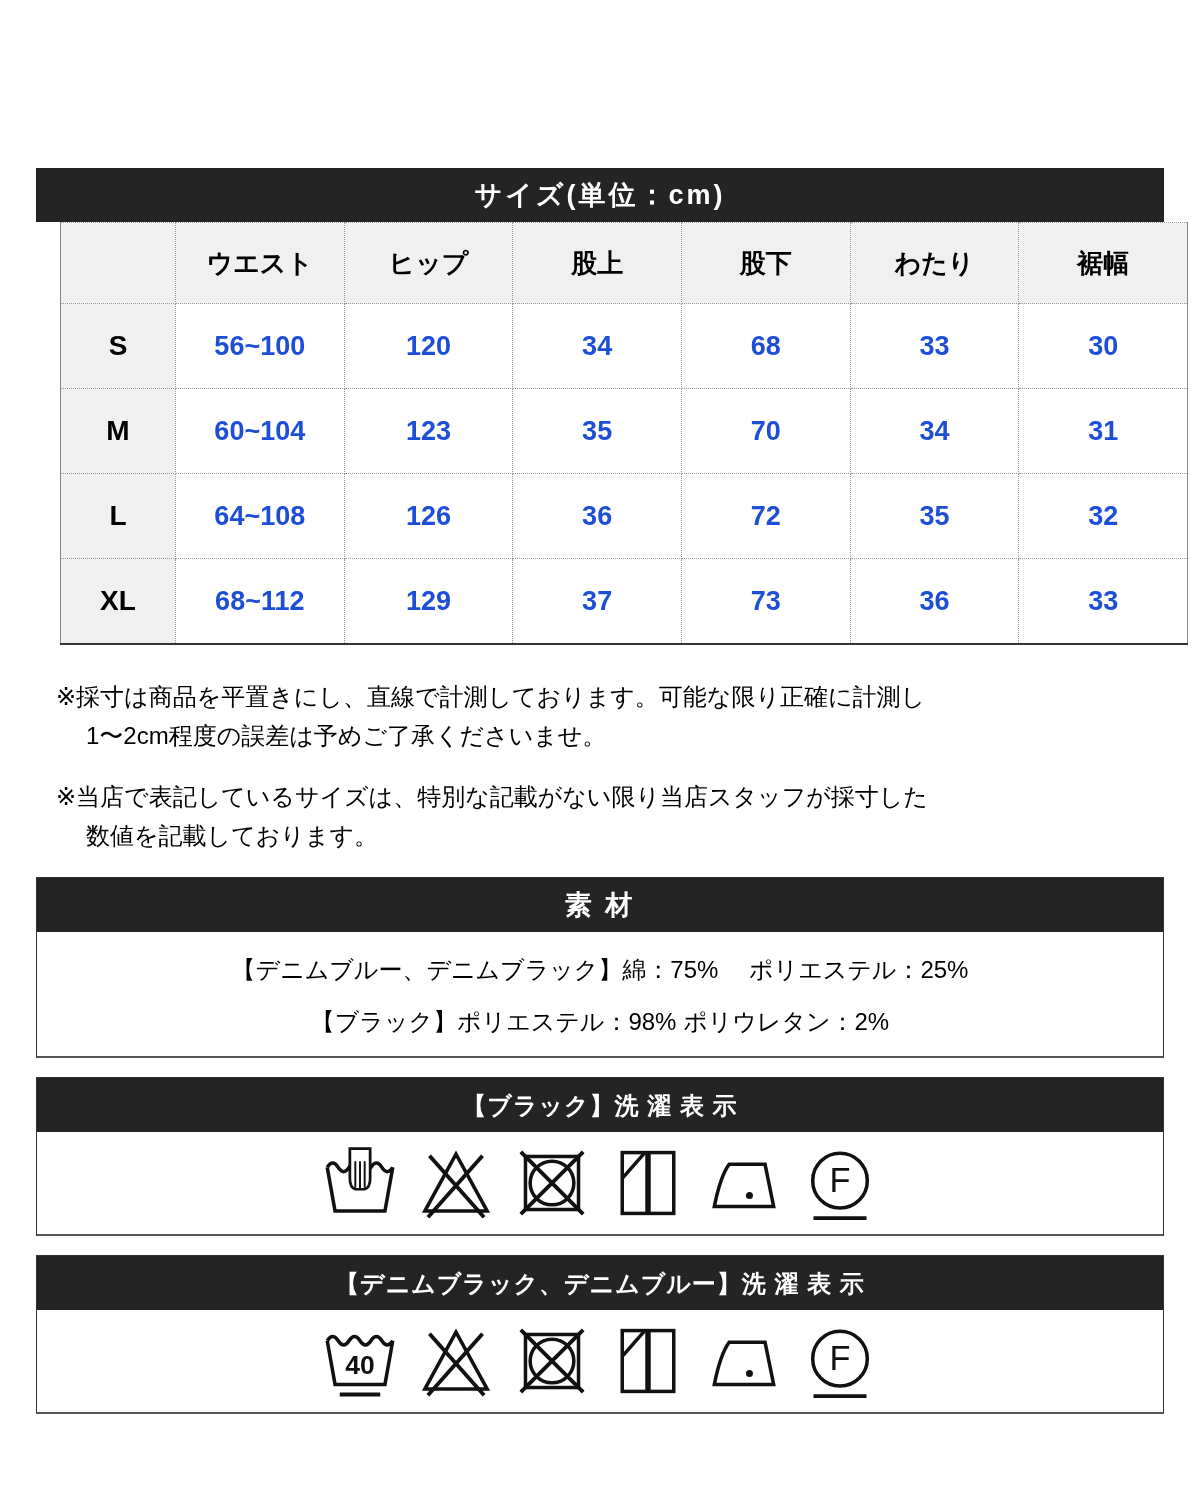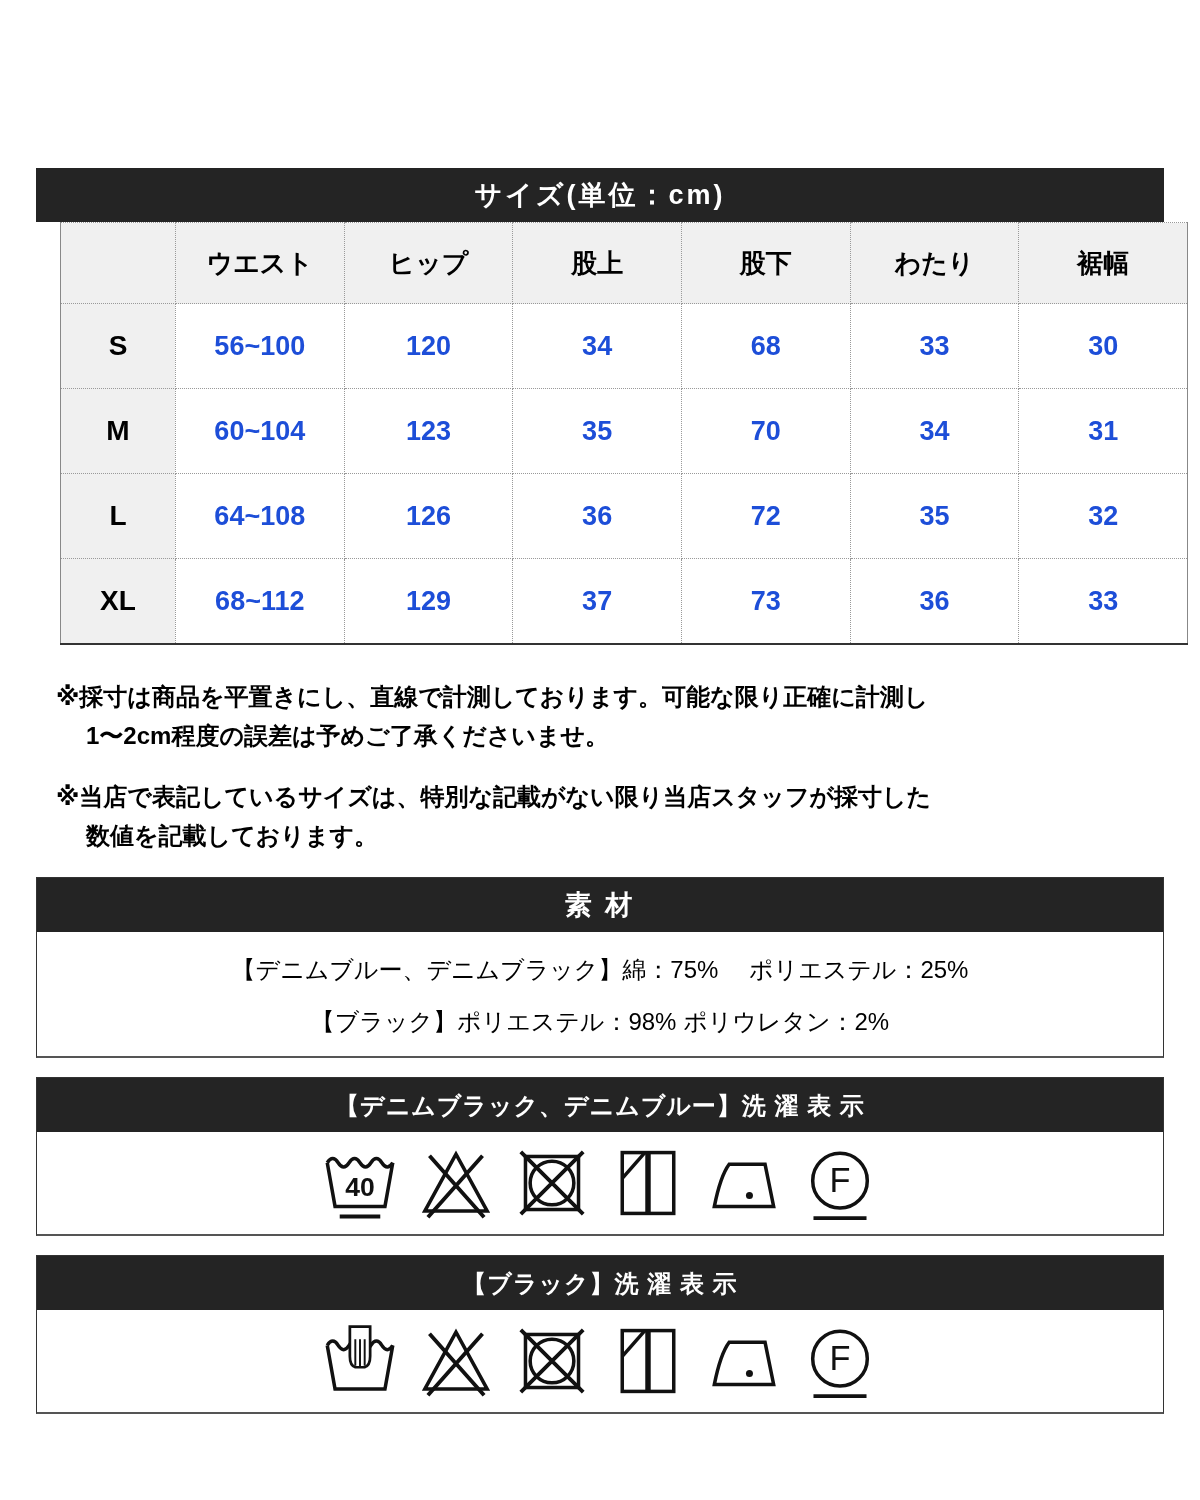--- a/index.html
+++ b/index.html
@@ -32,21 +32,21 @@
     background:#f0f0f0;font-weight:bold;font-size:26px;height:78px;color:#000;
   }
   table.size tbody th{
     background:#f0f0f0;font-weight:bold;font-size:28px;color:#000;
   }
   table.size tbody td{
     font-size:27px;font-weight:700;height:82px;background:#fff;color:#1d4ed8;
   }
 
   
-  .notes{margin-top:32px;padding-left:20px;font-size:24px;color:#000;font-weight:bold;}
+  .notes{margin-top:32px;padding-left:20px;font-size:24px;color:#000;}
   .note{margin-bottom:22px;}
   .note-line{line-height:39px;padding-left:30px;}
   .note-line.first{padding-left:0;}
 
   
   .box{border:1px solid #333;border-bottom:2px solid #555;margin-top:14px;background:#fff;}
   .care-box{margin-top:19px;}
   .material-body{padding:12px 0 8px;text-align:center;font-size:24px;color:#000;}
   .material-line{line-height:52px;}
 
@@ -180,47 +180,47 @@
   <section class="box">
     <div class="bar">素 材</div>
     <div class="material-body" id="material-body">
         <div class="material-line">【デニムブルー、デニムブラック】綿：75%　 ポリエステル：25%</div>
         <div class="material-line">【ブラック】ポリエステル：98% ポリウレタン：2%</div>
       </div>
   </section>
 
   <div id="care-sections">
       <section class="box care-box">
-        <div class="bar care-bar">【デニムブラック、デニムブルー】洗 濯 表 示</div>
+        <div class="bar care-bar">【ブラック】洗 濯 表 示</div>
         <div class="care-body">
           <svg class="care-icon" viewBox="0 0 100 100">
-            <use href="#sym-wash-40"></use>
+            <use href="#sym-hand-wash"></use>
           </svg>
           <svg class="care-icon" viewBox="0 0 100 100">
             <use href="#sym-do-not-bleach"></use>
           </svg>
           <svg class="care-icon" viewBox="0 0 100 100">
             <use href="#sym-do-not-tumble-dry"></use>
           </svg>
           <svg class="care-icon" viewBox="0 0 100 100">
             <use href="#sym-line-dry-in-shade"></use>
           </svg>
           <svg class="care-icon" viewBox="0 0 100 100">
             <use href="#sym-iron-low"></use>
           </svg>
           <svg class="care-icon" viewBox="0 0 100 100">
             <use href="#sym-dry-clean-f-gentle"></use>
           </svg>
         </div>
       </section>
       <section class="box care-box">
-        <div class="bar care-bar">【ブラック】洗 濯 表 示</div>
+        <div class="bar care-bar">【デニムブラック、デニムブルー】洗 濯 表 示</div>
         <div class="care-body">
           <svg class="care-icon" viewBox="0 0 100 100">
-            <use href="#sym-hand-wash"></use>
+            <use href="#sym-wash-40"></use>
           </svg>
           <svg class="care-icon" viewBox="0 0 100 100">
             <use href="#sym-do-not-bleach"></use>
           </svg>
           <svg class="care-icon" viewBox="0 0 100 100">
             <use href="#sym-do-not-tumble-dry"></use>
           </svg>
           <svg class="care-icon" viewBox="0 0 100 100">
             <use href="#sym-line-dry-in-shade"></use>
           </svg>

